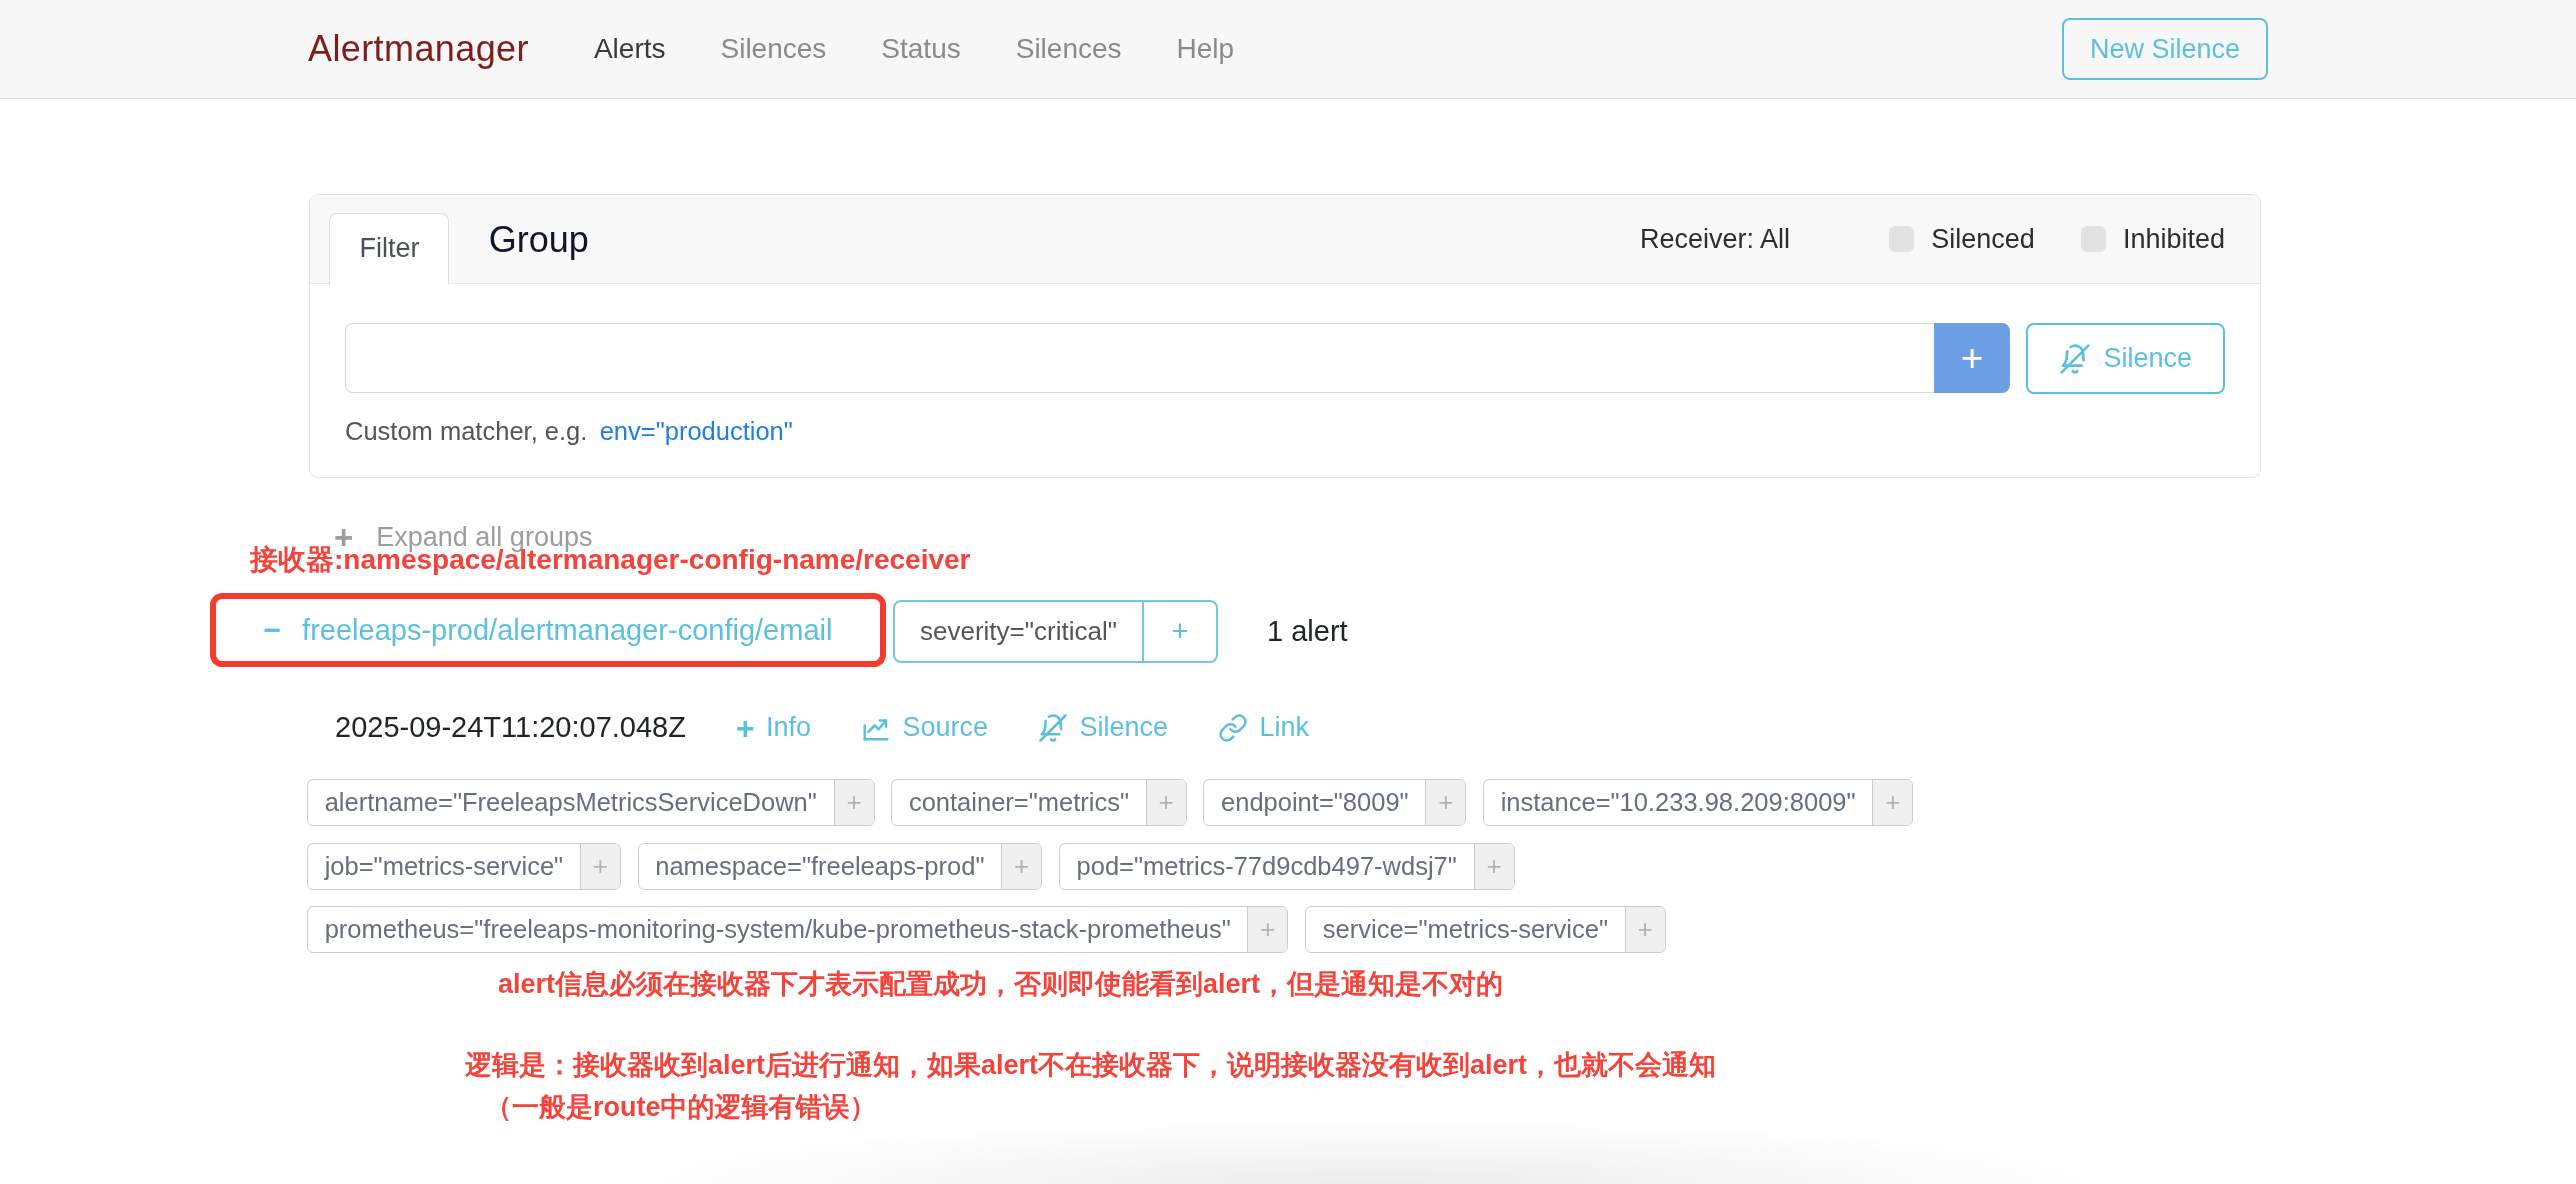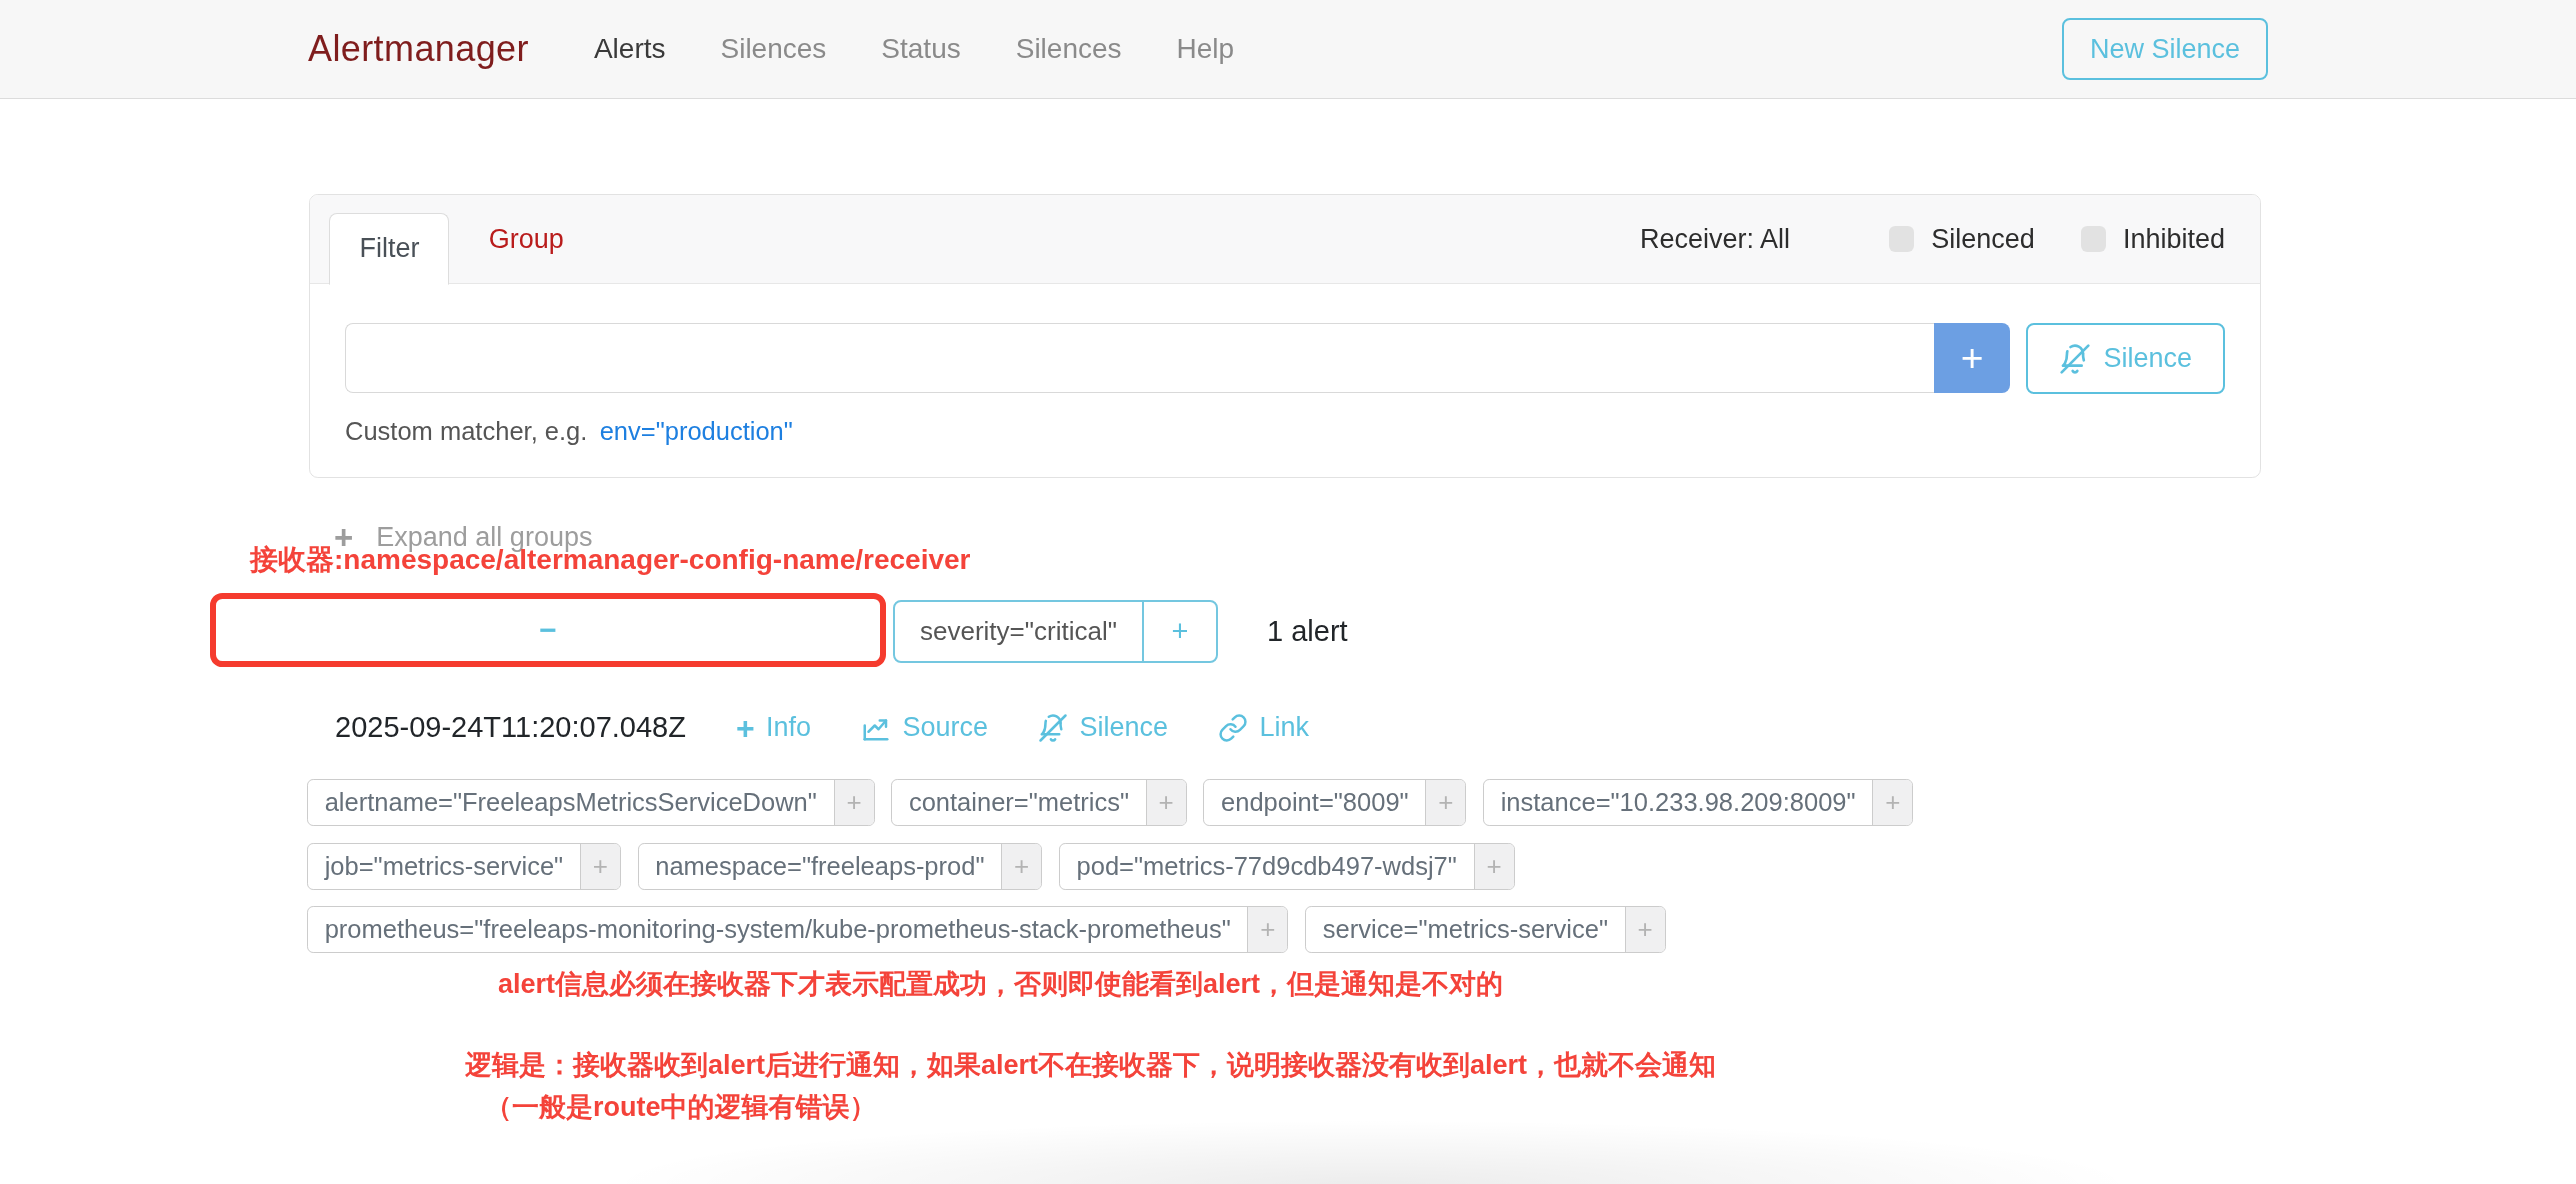--- a/index.html
+++ b/index.html
@@ -38,21 +38,21 @@
     display:flex; align-items:center; padding:0 35px;
   }
   .tab-filter {
     position:absolute; left:19.4px; top:17.6px; bottom:-1.8px; width:120px;
     background:#fff; border:1.8px solid #ddd; border-bottom:1.8px solid #fff;
     border-radius:8px 8px 0 0; display:flex; align-items:center; justify-content:center;
     font-size:27px; color:#495057; z-index:2; cursor:pointer;
   }
   .tab-group {
     position:absolute; left:170px; top:0; height:89px; display:flex; align-items:center;
-    font-size:27px; color:#b91c1c; cursor:pointer; padding:0 8.8px;
+    font-size:36px; color:#0f172a; cursor:pointer; padding:0 8.8px;
   }
   .header-right { margin-left:auto; display:flex; align-items:center; font-size:27px; color:#2d2d2d; }
   .receiver-label { margin-right:53px; cursor:pointer; }
   .checkbox { width:25.5px; height:25.5px; border-radius:6.2px; background:#e2e2e2; margin-right:16.7px; cursor:pointer; }
   .check-item { display:flex; align-items:center; margin-left:46px; cursor:pointer; }
 
   .card-body { position:relative; padding:39px 35px 0 35px; }
   .input-row { display:flex; align-items:stretch; }
   .matcher-input {
     width:1591px; height:70px; border:1.8px solid #d9d9d9; border-right:none;
@@ -171,20 +171,21 @@
   <div class="expand-row">
     <span class="expand-plus">+</span>
     <span>Expand all groups</span>
   </div>
 
   <div class="anno anno-receiver">接收器:namespace/altermanager-config-name/receiver</div>
 
   <div class="red-box">
     <button class="receiver-btn">
       <span class="minus-glyph">−</span>
+      <span>freeleaps-prod/alertmanager-config/email</span>
     </button>
   </div>
   <div class="severity-group">
     <span class="sev-text">severity="critical"</span>
     <span class="sev-plus">+</span>
   </div>
   <div class="alert-count">1 alert</div>
 
   <div class="alert-meta">
     <span class="timestamp">2025-09-24T11:20:07.048Z</span>

